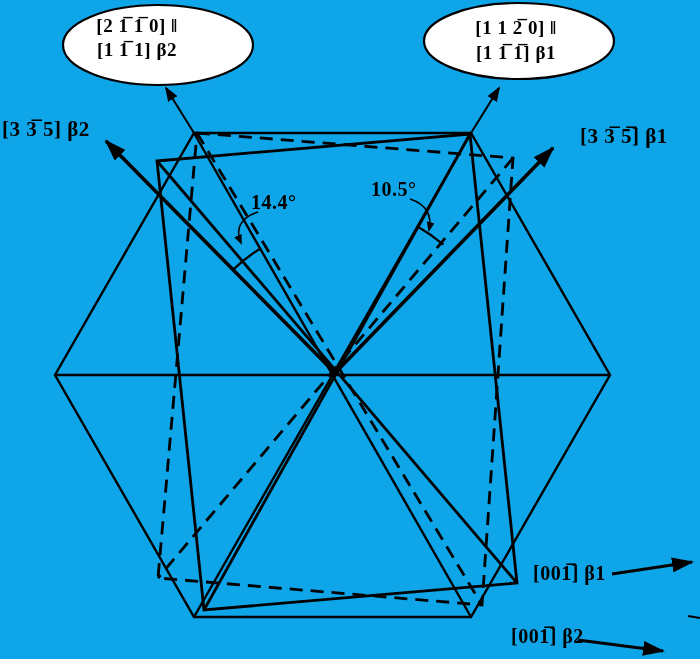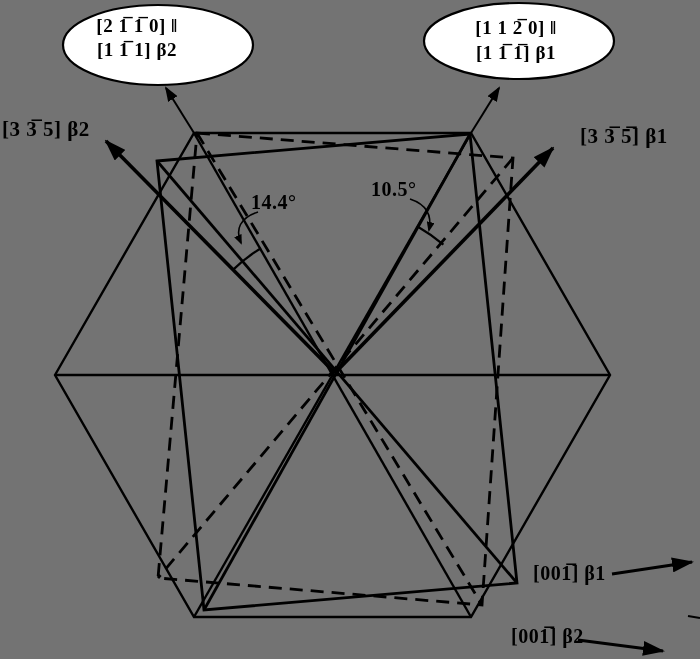--- a/index.html
+++ b/index.html
@@ -1,17 +1,17 @@
 <!DOCTYPE html>
 <html><head>
 <meta charset="utf-8">
 <style>
   html,body { margin:0; padding:0; background:#ffffff; }
   .stage {
-    position:relative; width:700px; height:659px; background:#737373;
+    position:relative; width:700px; height:659px; background:#0ea5e9;
     font-family:"Liberation Serif","DejaVu Serif",serif;
   }
   svg { display:block; }
   .ink   { stroke:#000000; fill:none; }
   .hex   { stroke-width:2.4; }
   .rsolid{ stroke-width:2.8; }
   .rdash { stroke-width:2.8; stroke-dasharray:13 8; }
   .thick { stroke-width:3.6; }
   .thin  { stroke-width:2; }
   .barrow{ stroke-width:3; }

